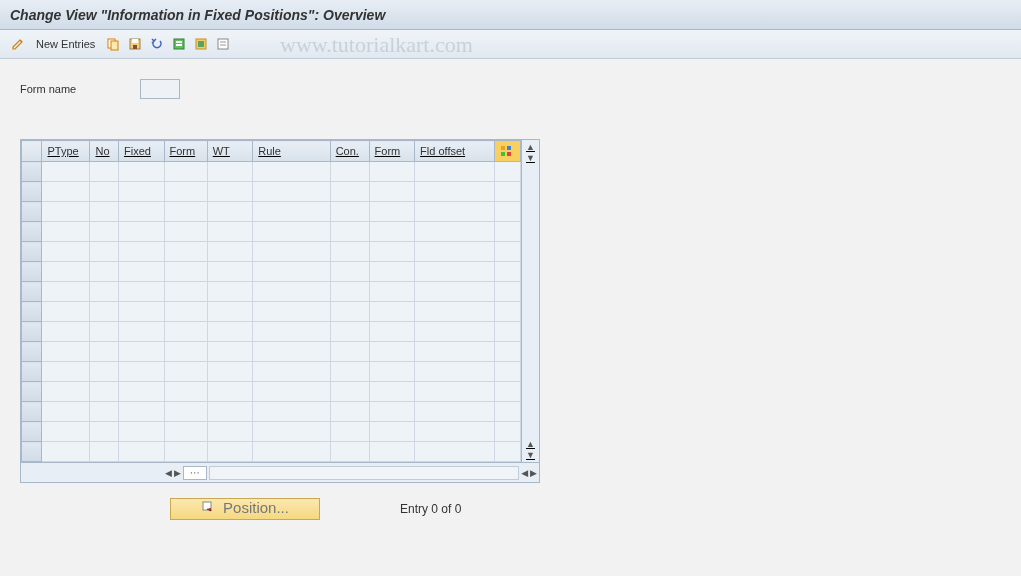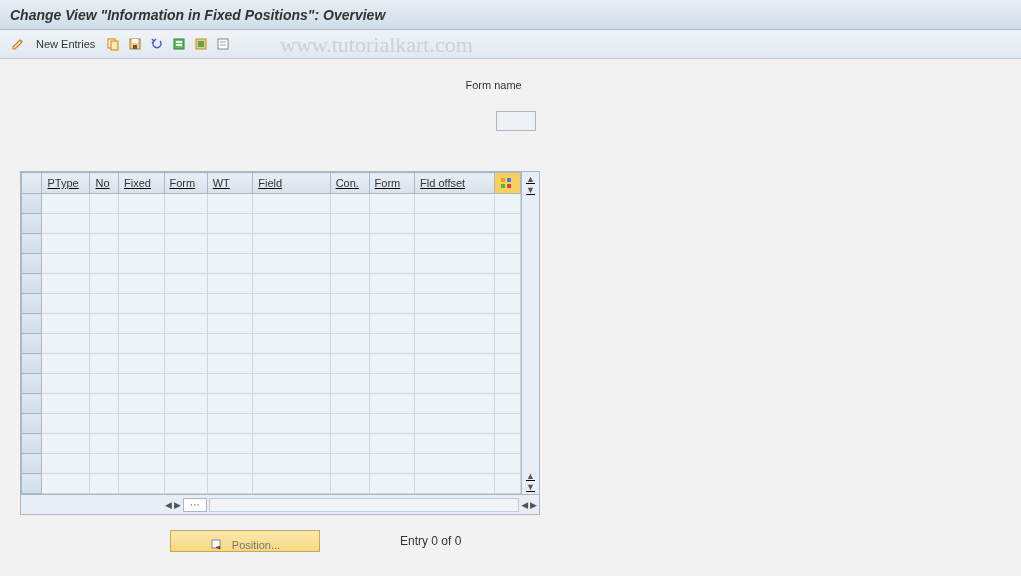--- a/index.html
+++ b/index.html
@@ -59,21 +59,20 @@
     }
     .content {
       padding: 20px 10px;
     }
     .form-row {
       display: flex;
       align-items: center;
       gap: 20px;
       margin-bottom: 40px;
       padding-left: 10px;
-      flex-direction: column;
     }
     .form-label {
       font-size: 11px;
       color: #333;
       width: 100px;
     }
     .form-input {
       width: 40px;
       height: 20px;
       border: 1px solid #a8b8c8;
@@ -187,26 +186,26 @@
       align-items: center;
       padding: 15px 10px 10px 160px;
       gap: 80px;
     }
     .position-btn {
       width: 150px;
       height: 22px;
       background: linear-gradient(to bottom, #fce8b0, #f5d880);
       border: 1px solid #c8a850;
       display: flex;
-      align-items: flex-end;
+      align-items: flex-start;
       justify-content: center;
       gap: 8px;
       cursor: pointer;
       color: #777;
-      font-size: 11px;
+      font-size: 15px;
     }
     .position-btn .pos-icon {
       width: 14px;
       height: 14px;
     }
     .entry-status {
       color: #333;
       font-size: 12px;
     }
     svg { display: block; }
@@ -278,21 +277,21 @@
       <div class="grid-area">
         <table class="grid">
           <thead>
             <tr>
               <th class="corner"></th>
               <th style="width:38px">PType</th>
               <th style="width:24px">No</th>
               <th style="width:40px">Fixed</th>
               <th style="width:38px">Form</th>
               <th style="width:40px">WT</th>
-              <th style="width:68px">Field</th>
+              <th style="width:68px">Rule</th>
               <th style="width:34px">Con.</th>
               <th style="width:40px">Form</th>
               <th style="width:70px">Fld offset</th>
               <th class="settings">
                 <svg width="12" height="12" viewBox="0 0 12 12">
                     <rect x="1" y="1" width="4" height="4" fill="#f0a020"></rect>
                     <rect x="7" y="1" width="4" height="4" fill="#4080e0"></rect>
                     <rect x="1" y="7" width="4" height="4" fill="#40c040"></rect>
                     <rect x="7" y="7" width="4" height="4" fill="#e04040"></rect>
                   </svg>

